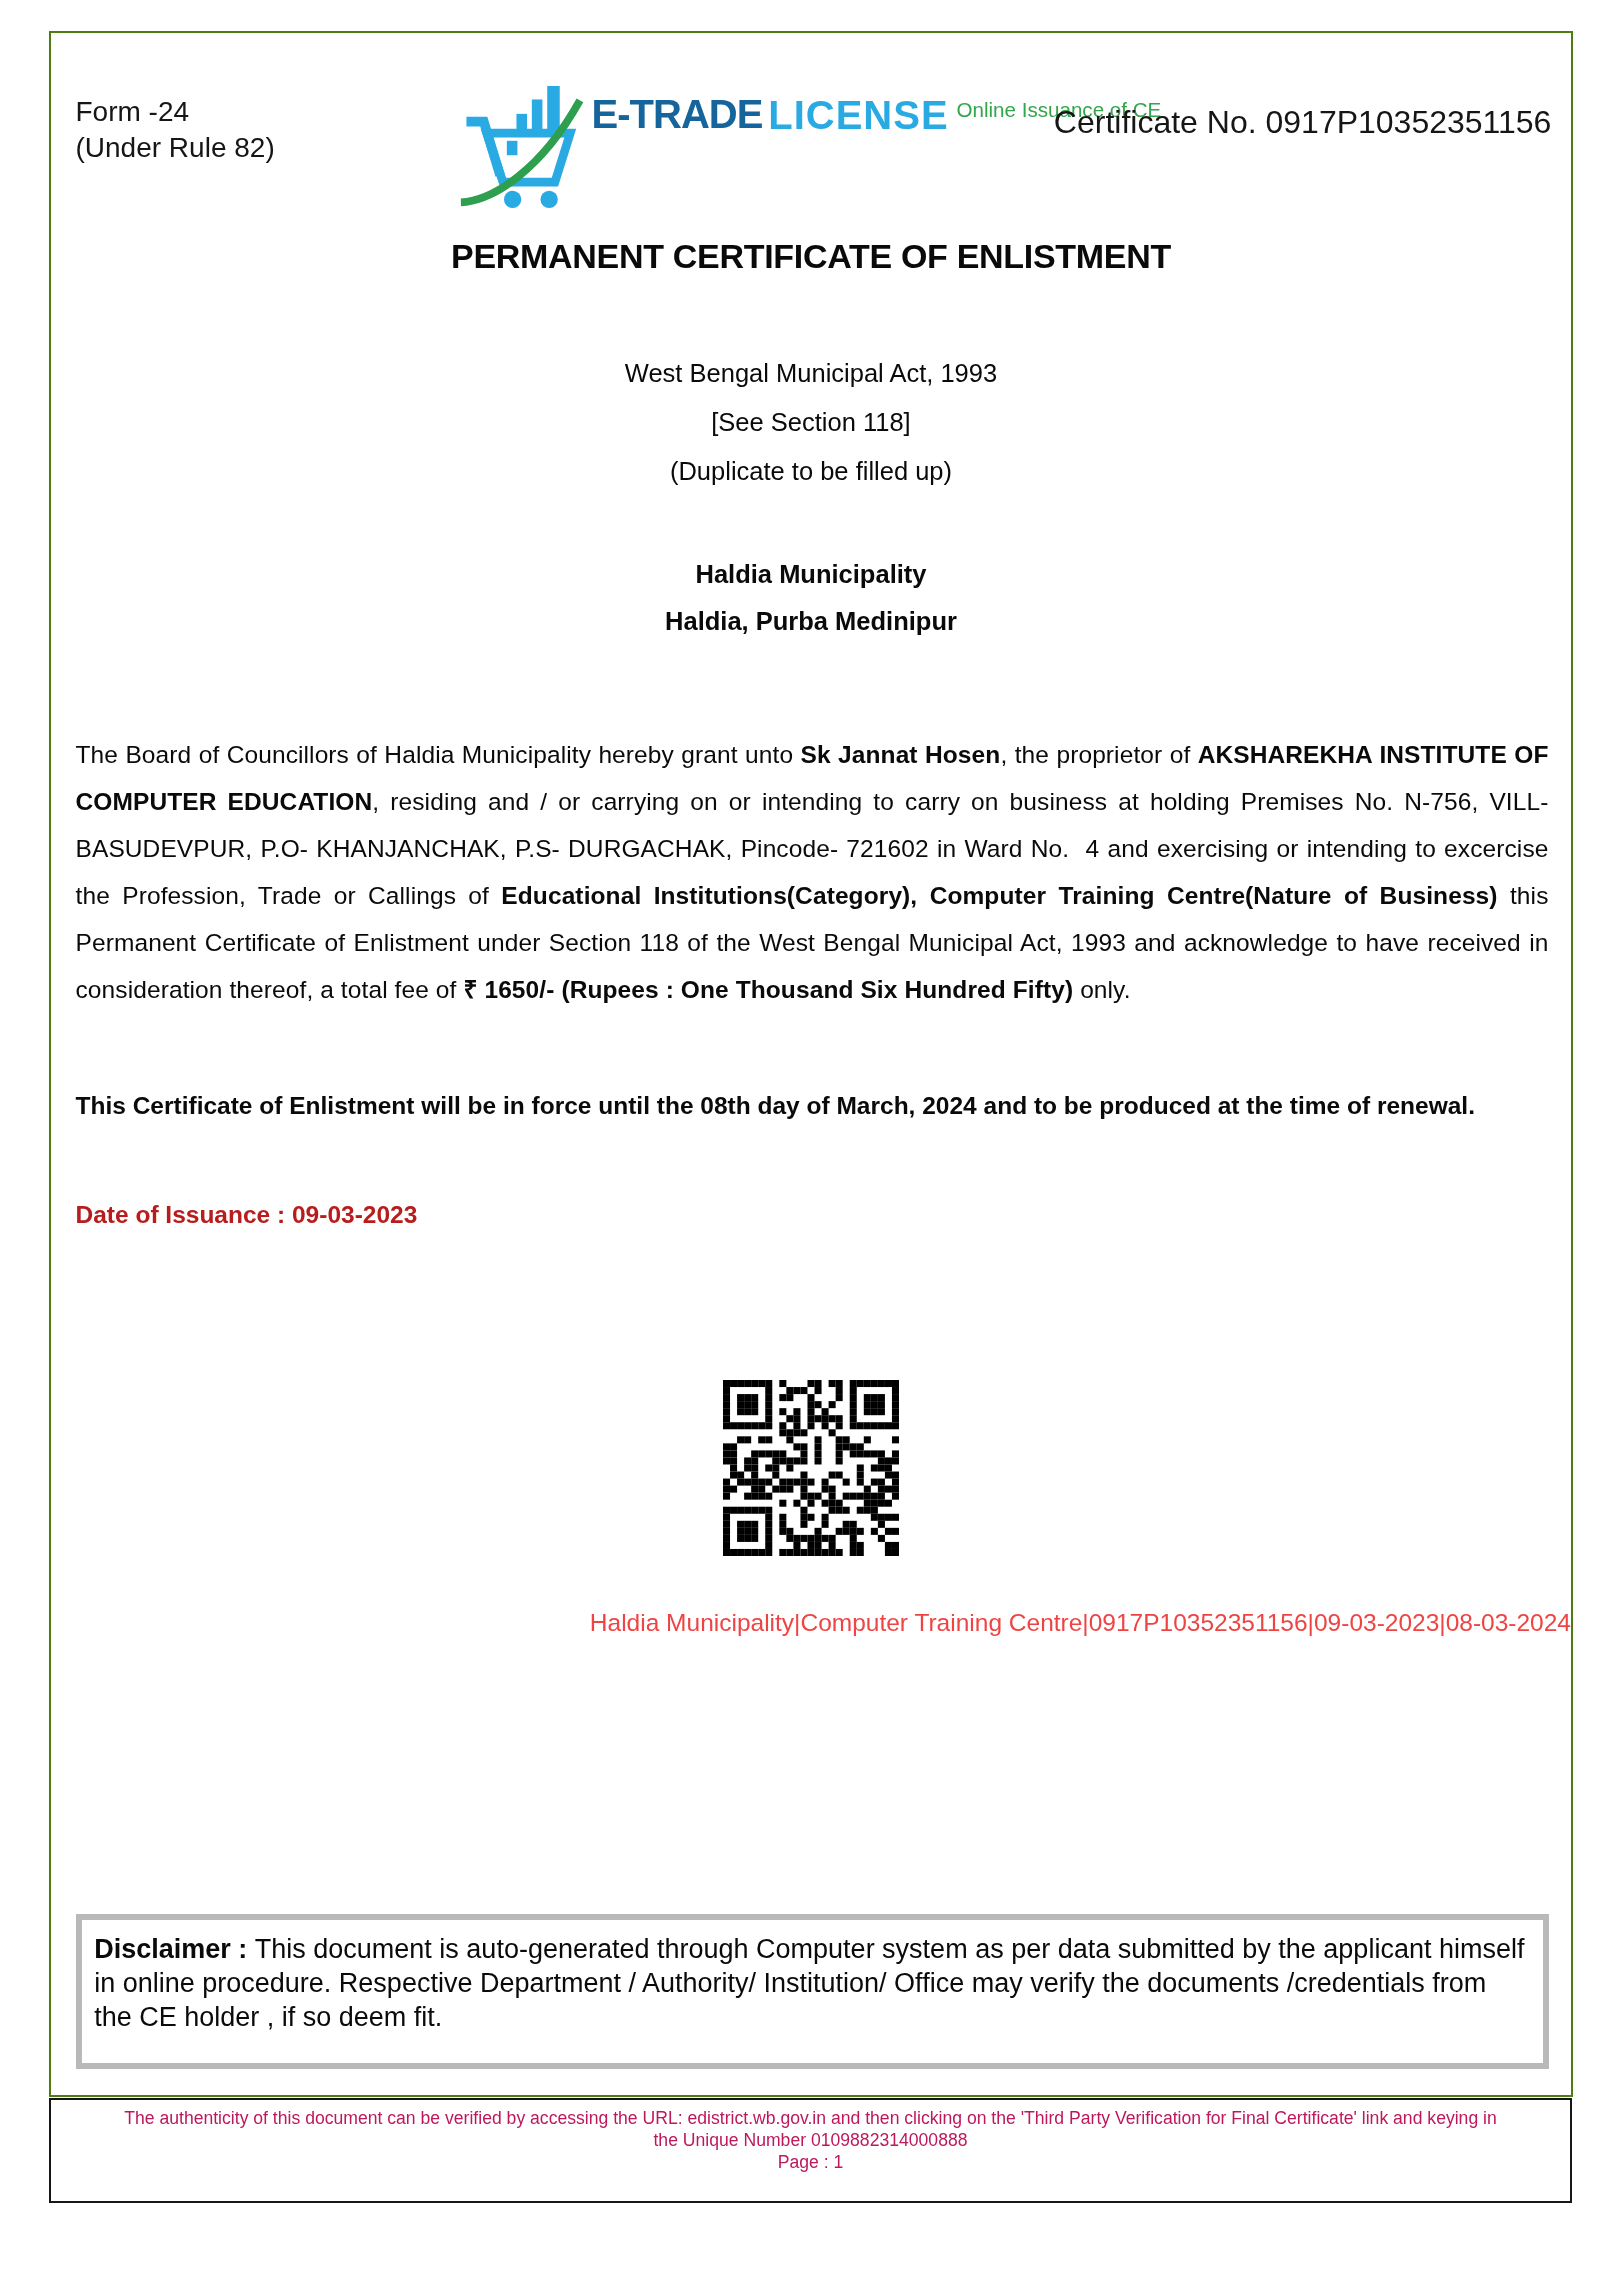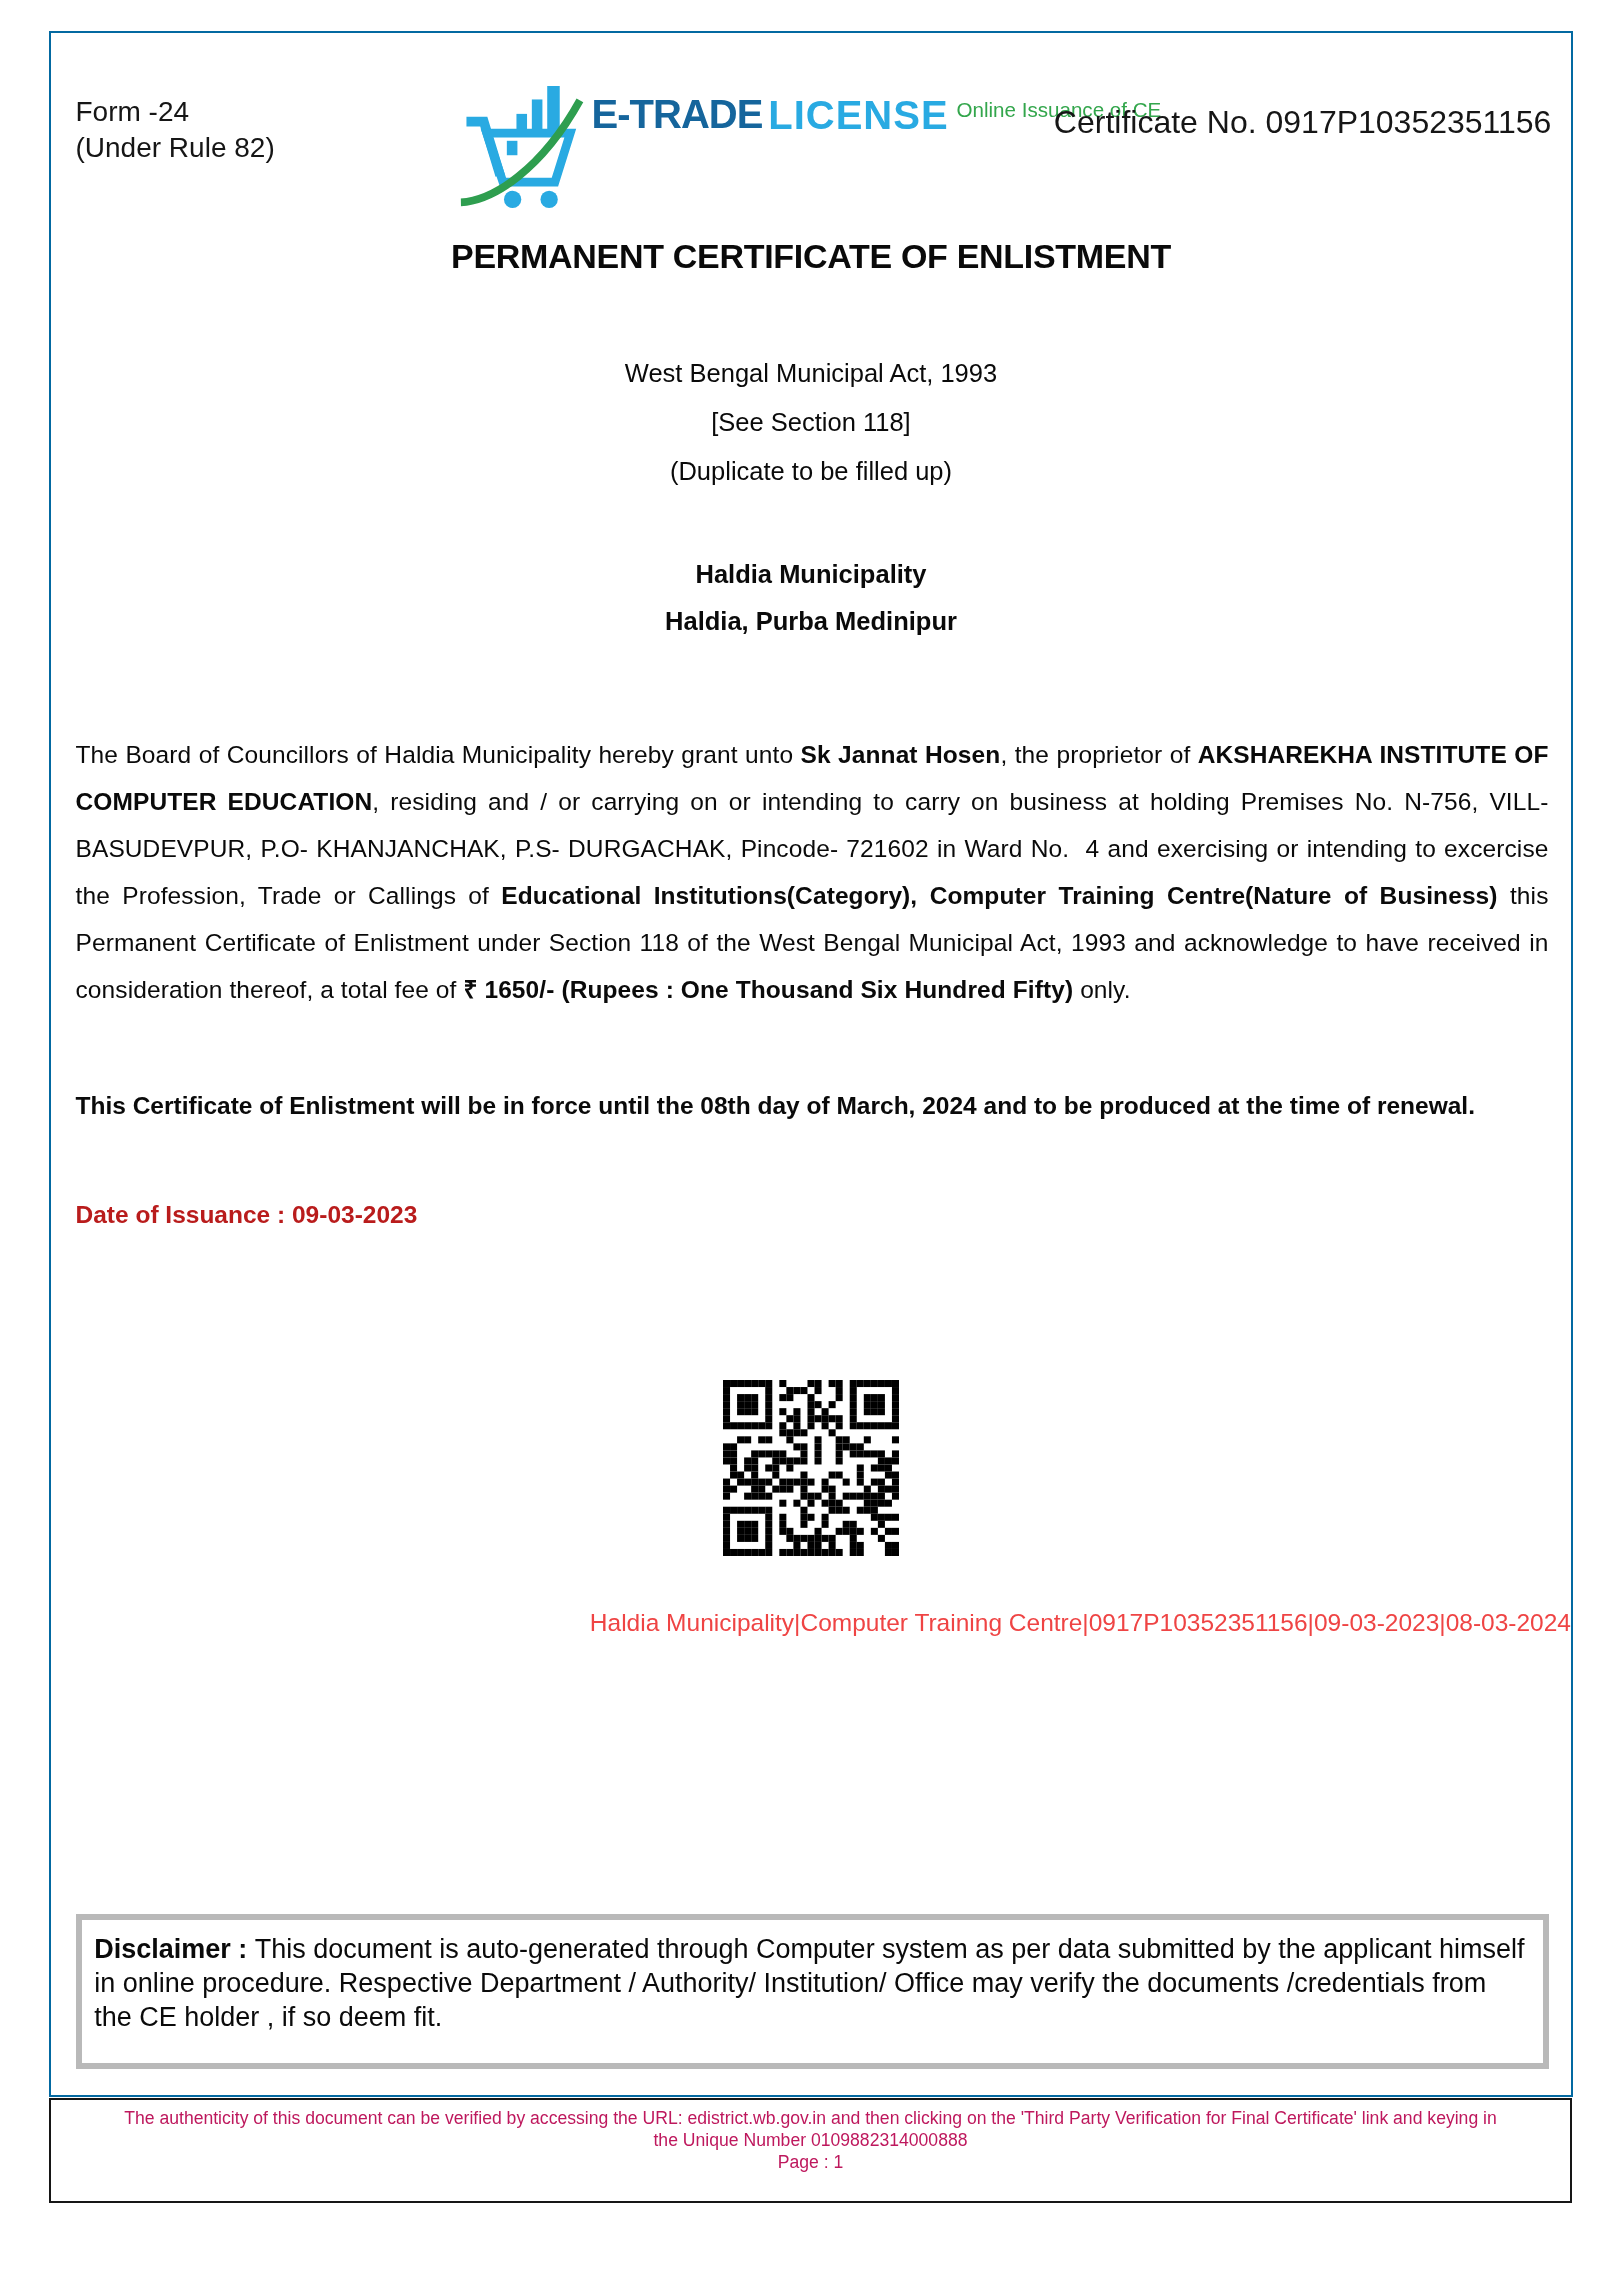--- a/index.html
+++ b/index.html
@@ -7,21 +7,21 @@
     position:relative;
     width:1620px;height:2293px;
     background:#ffffff;
     font-family:"Liberation Sans", sans-serif;
     color:#111;
     overflow:hidden;
   }
   .main-box{
     position:absolute;left:49px;top:31px;
     width:1520px;height:2062px;
-    border:2px solid #0369a1;
+    border:2px solid #4d7c0f;
     background:#fff;
   }
   .header-left{
     position:absolute;left:24.5px;top:61px;
     font-size:28px;line-height:36px;color:#161616;
   }
   .cert-no{
     position:absolute;right:19.6px;top:71px;
     font-size:32px;color:#161616;
   }

